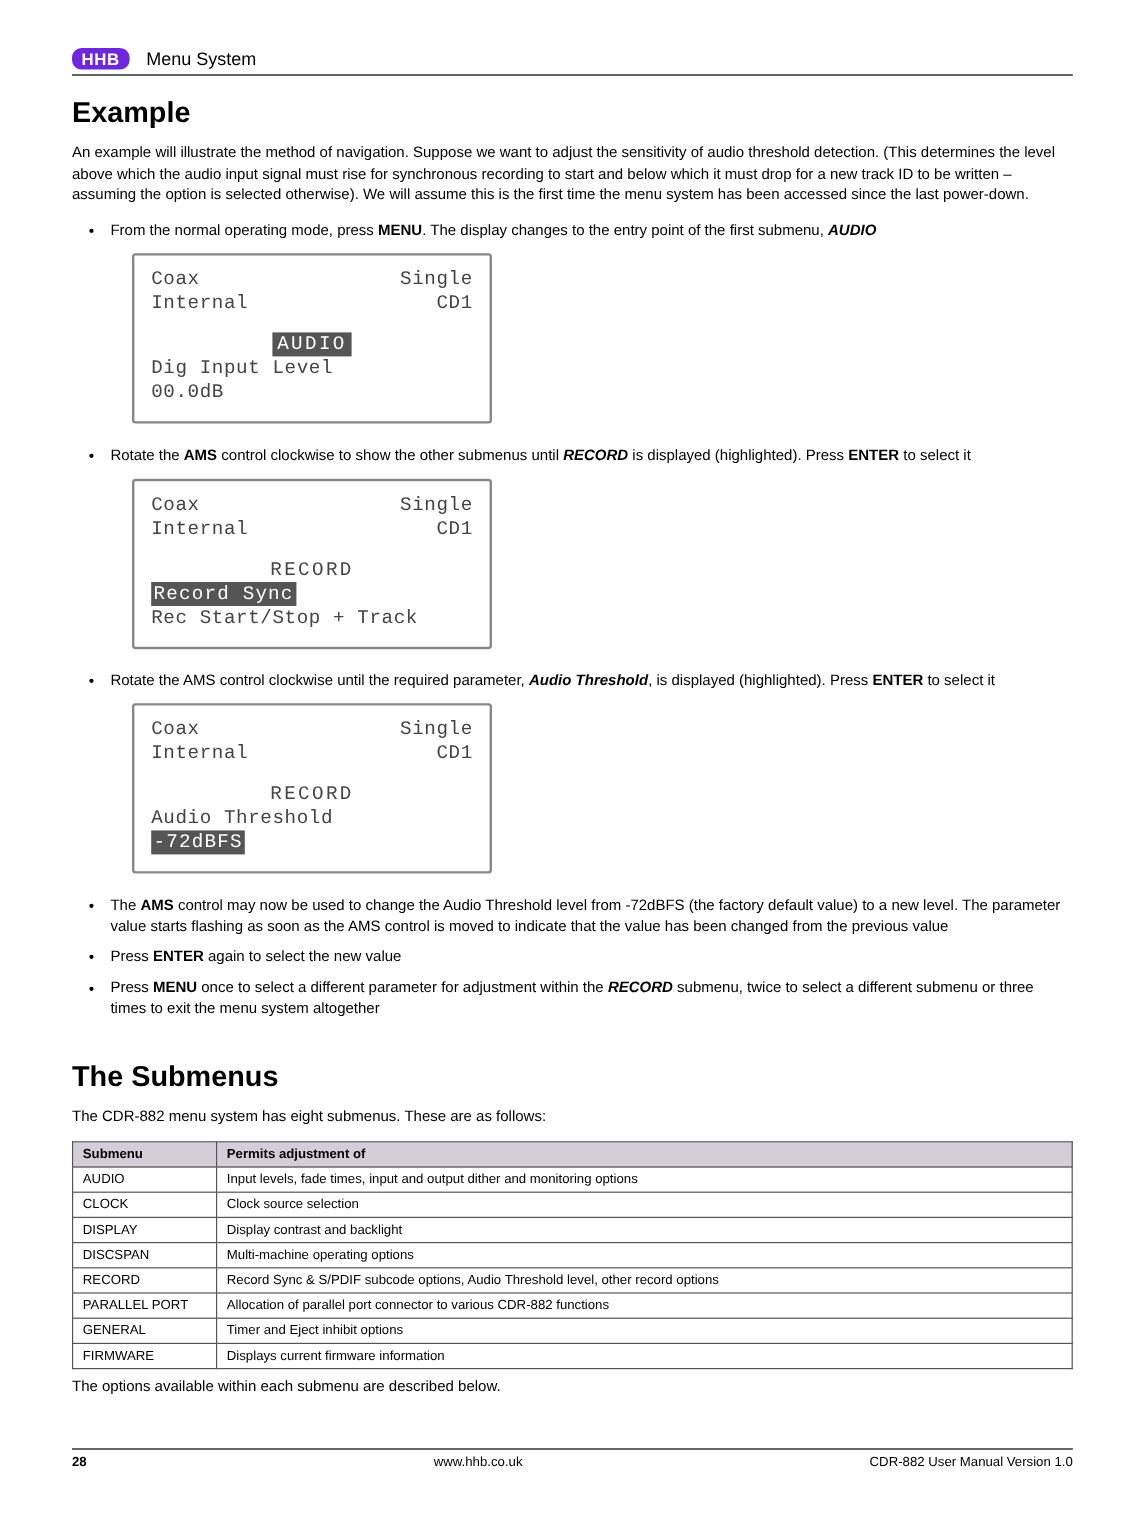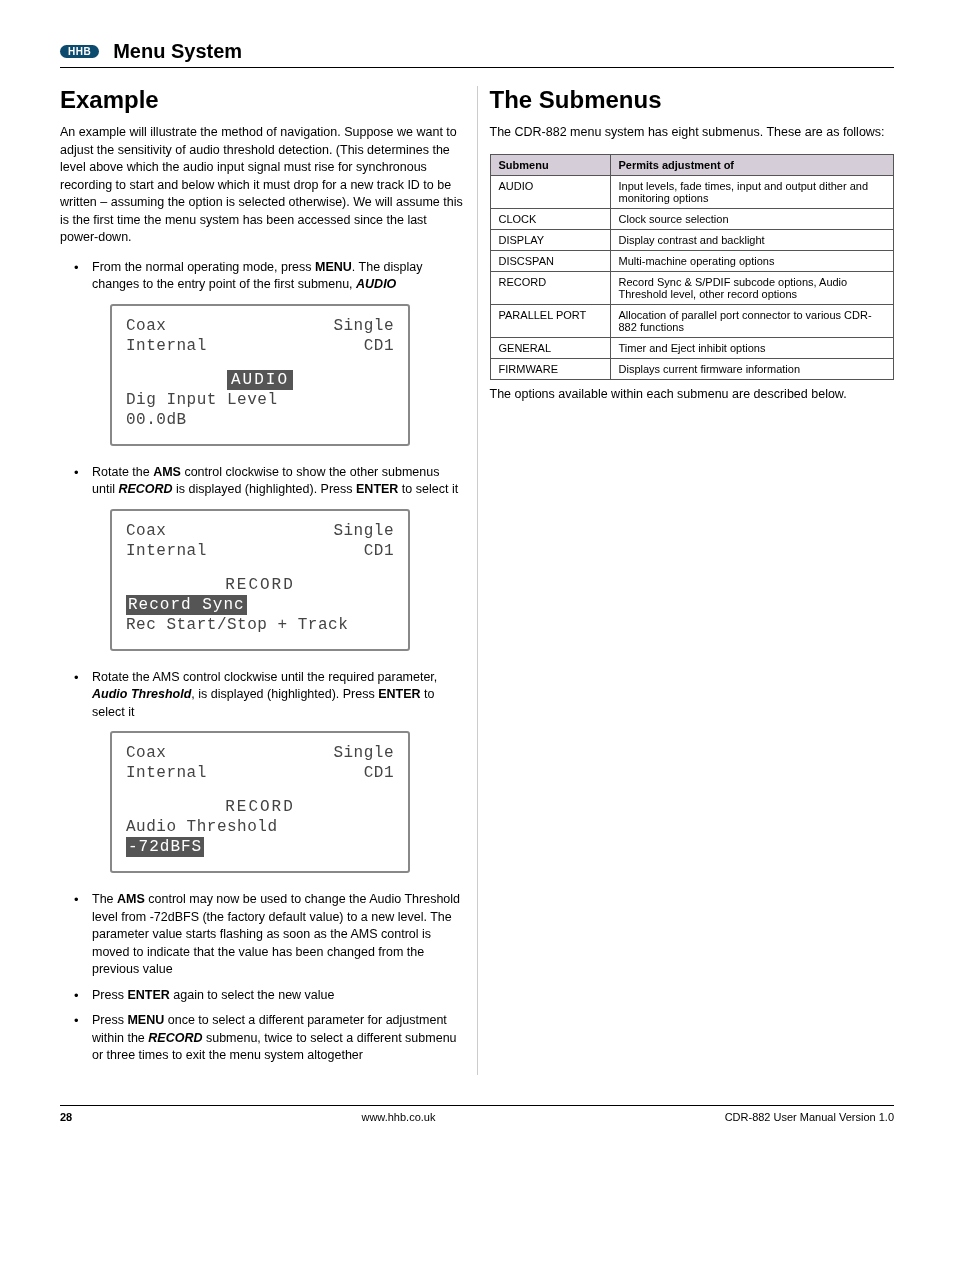--- a/index.html
+++ b/index.html
@@ -14,35 +14,36 @@
   }
   .header-row {
     display: flex;
     align-items: center;
     gap: 14px;
     border-bottom: 1px solid #000;
     padding-bottom: 4px;
     margin-bottom: 18px;
   }
   .brand-badge {
-    background: #0c4a6e;
+    background: #6d28d9;
     color: #fff;
-    font-size: 10px;
+    font-size: 14px;
     font-weight: bold;
     padding: 1px 8px;
     border-radius: 8px;
     letter-spacing: 0.5px;
   }
   .header-title {
-    font-size: 20px;
-    font-weight: 700;
+    font-size: 15px;
+    font-weight: 400;
   }
   .columns {
     display: flex;
     gap: 12px;
+    flex-direction: column;
   }
   .col-left, .col-right {
     flex: 1;
     min-width: 0;
   }
   .col-divider {
     width: 1px;
     background: #ccc;
     align-self: stretch;
   }

